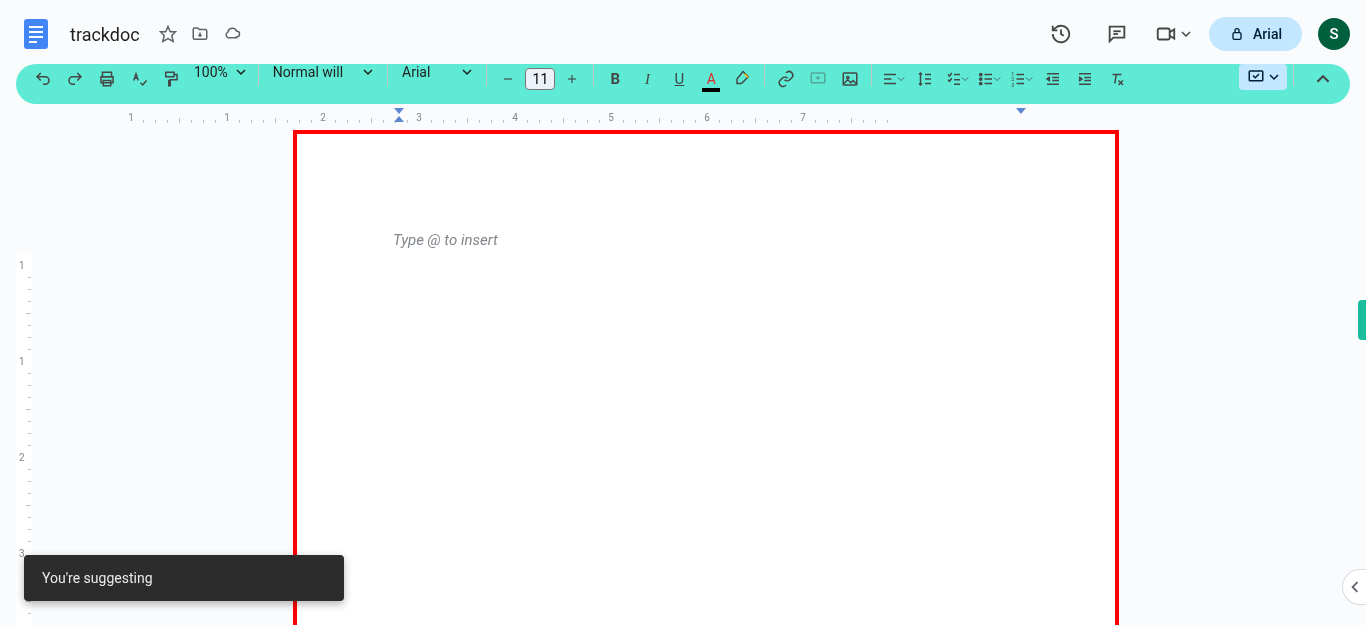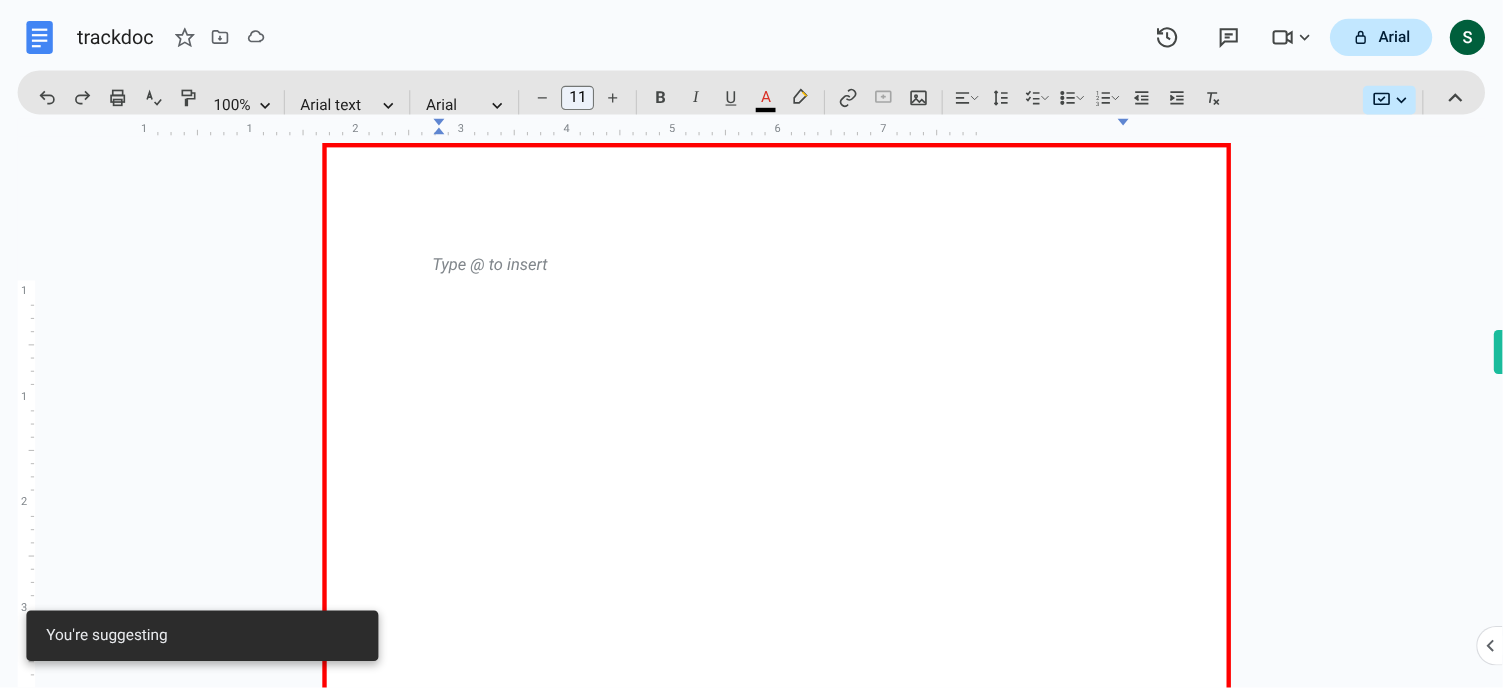--- a/index.html
+++ b/index.html
@@ -13,21 +13,21 @@
 .doc-title { font-size: 18px; color: #1f1f1f; padding: 2px 6px; }
 .title-icon { width: 20px; height: 20px; display: flex; align-items: center; justify-content: center; color: #5f6368; cursor: pointer; }
 .menu-row { display: flex; gap: 2px; margin-top: 2px; }
 .menu-item { padding: 4px 8px; font-size: 14px; color: #1f1f1f; cursor: pointer; border-radius: 4px; }
 .header-right { display: flex; align-items: center; gap: 16px; }
 .header-icon { width: 40px; height: 40px; display: flex; align-items: center; justify-content: center; color: #444746; cursor: pointer; border-radius: 50%; }
 .meet-btn { display: flex; align-items: center; gap: 4px; }
 .share-btn { display: flex; align-items: center; gap: 8px; background: #c2e7ff; padding: 9px 20px; border-radius: 40px; color: #001d35; font-size: 14px; font-weight: 500; cursor: pointer; }
 .avatar { width: 32px; height: 32px; border-radius: 50%; background: #005f3c; color: white; display: flex; align-items: center; justify-content: center; font-size: 15px; font-weight: 500; cursor: pointer; }
 
-.toolbar { margin: 4px 16px 0 16px; background: #e5e5e5; border-radius: 24px; height: 40px; display: flex; align-items: flex-end; padding: 0 12px; gap: 2px; }
+.toolbar { margin: 4px 16px 0 16px; background: #5eead4; border-radius: 24px; height: 40px; display: flex; align-items: flex-start; padding: 0 12px; gap: 2px; }
 .tb-btn { width: 30px; height: 30px; display: flex; align-items: center; justify-content: center; color: #444746; cursor: pointer; border-radius: 4px; }
 .tb-sep { width: 1px; height: 22px; background: #c7c7c7; margin: 0 4px; }
 .zoom { display: flex; align-items: center; gap: 8px; padding: 0 6px; font-size: 14px; color: #1f1f1f; cursor: pointer; }
 .style-select { display: flex; align-items: center; gap: 20px; padding: 0 8px; font-size: 14px; color: #1f1f1f; cursor: pointer; min-width: 100px; justify-content: space-between; }
 .font-select { display: flex; align-items: center; gap: 32px; padding: 0 8px; font-size: 14px; color: #1f1f1f; cursor: pointer; min-width: 80px; justify-content: space-between; }
 .font-size-ctrl { display: flex; align-items: center; gap: 2px; }
 .font-size-input { width: 30px; height: 22px; border: 1px solid #747775; border-radius: 4px; text-align: center; font-size: 14px; background: #edf2fa; }
 .text-color { position: relative; }
 .text-color::after { content: ''; position: absolute; bottom: 2px; left: 6px; right: 6px; height: 4px; background: #000; }
 .dd { display: flex; align-items: center; }
@@ -166,21 +166,21 @@
       </svg>
     </span>
   <span class="zoom">
       <span>100%</span>
       <svg width="10" height="10" viewBox="0 0 10 10">
         <path d="M1 3l4 4 4-4" stroke="currentColor" stroke-width="1.5" fill="none"></path>
       </svg>
     </span>
   <span class="tb-sep"></span>
   <span class="style-select">
-      <span>Arial text</span>
+      <span>Normal will</span>
       <svg width="10" height="10" viewBox="0 0 10 10">
         <path d="M1 3l4 4 4-4" stroke="currentColor" stroke-width="1.5" fill="none"></path>
       </svg>
     </span>
   <span class="tb-sep"></span>
   <span class="font-select">
       <span>Arial</span>
       <svg width="10" height="10" viewBox="0 0 10 10">
         <path d="M1 3l4 4 4-4" stroke="currentColor" stroke-width="1.5" fill="none"></path>
       </svg>

